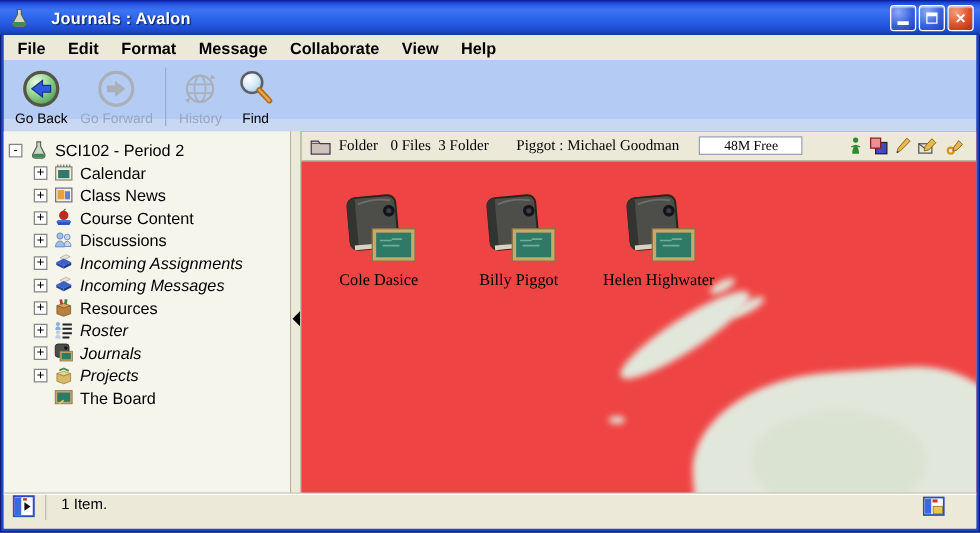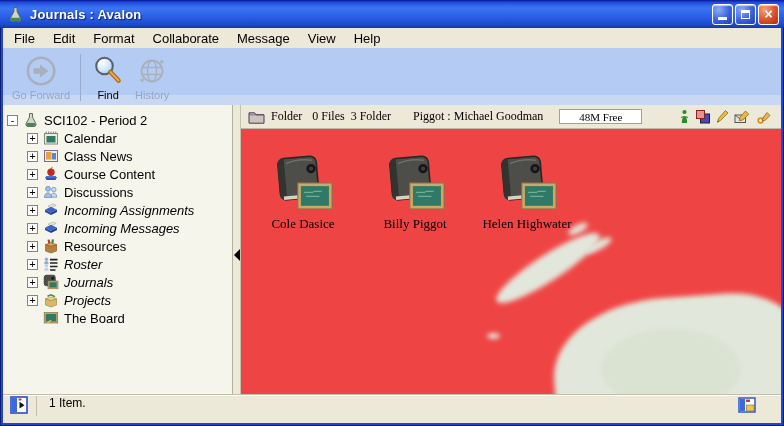--- a/index.html
+++ b/index.html
@@ -5,36 +5,36 @@
   * { margin:0; padding:0; box-sizing:border-box; }
   html,body { width:784px; height:426px; font-family:"Liberation Sans", sans-serif; background:#888; }
   .window { position:absolute; top:0; left:0; width:784px; height:426px; background:#2446c8;
             box-shadow: inset 0 0 0 1px #0a1e78; overflow:hidden; }
 
   
   .titlebar { position:absolute; top:0; left:0; right:0; height:28px;
     background: linear-gradient(180deg,#0a1796 0%,#1e48d8 8%,#2f63e8 18%,#3b74f2 30%,#2a5fe6 60%,#1c49cc 88%,#143a9e 100%);
     display:flex; align-items:center; padding:0 5px; }
   .title-ico { width:20px; height:20px; display:flex; align-items:center; justify-content:center; }
-  .title-text { color:#fff; font-weight:bold; font-size:13px; margin-left:5px; flex:1;
+  .title-text { color:#fff; font-weight:bold; font-size:13px; margin-left:16px; flex:1;
     text-shadow:1px 1px 1px #0a2060; letter-spacing:.2px; }
   .winbtns { display:flex; gap:2px; }
   .wbtn { width:21px; height:21px; border-radius:3px; border:1px solid #fff;
     display:flex; align-items:center; justify-content:center; color:#fff;
     background: radial-gradient(circle at 30% 25%, #8fabf6, #3a62de 55%, #1d3cae);
     box-shadow: inset 0 1px 1px rgba(255,255,255,.7); }
   .wbtn-close { background: radial-gradient(circle at 30% 25%, #f4a07e, #dd4f2a 55%, #a82c10); }
   .g-min { width:9px; height:3px; background:#fff; margin-top:9px; }
   .g-max { width:9px; height:9px; border:1px solid #fff; border-top:3px solid #fff; }
   .g-close { color:#fff; font-size:14px; font-weight:bold; line-height:1; }
 
   
   .menubar { position:absolute; top:28px; left:3px; right:3px; height:20px; background:#ece9d8;
     display:flex; align-items:center; font-size:13px; color:#000; padding-left:2px; }
-  .menu-item { padding:2px 9px; cursor:default; }
+  .menu-item { padding:2px 9px; cursor:default;font-weight:bold; }
 
   
   .toolbar { position:absolute; top:48px; left:3px; right:3px; height:57px;
     background: linear-gradient(180deg,#b4cbf3 0%,#b4cbf3 83%,#c8d7f2 83%,#c8d7f2 100%);
     display:flex; align-items:flex-start; padding:3px 4px 0 4px; }
   .tbtn { display:flex; flex-direction:column; align-items:center; justify-content:flex-start;
     font-size:11px; color:#000; padding:2px 5px 0 5px; }
   .tbtn .ticon34 { height:36px; display:flex; align-items:center; }
   .tbtn.disabled { color:#99a5c2; }
   .tsep { width:1px; background:#9aabce; height:47px; margin:3px 5px 0 5px; }
@@ -134,65 +134,81 @@
       <span class="wbtn wbtn-close">
           <span class="g-close">×</span>
         </span>
     </span>
   </div>
 
   <div class="menubar">
     <span class="menu-item">File</span>
     <span class="menu-item">Edit</span>
     <span class="menu-item">Format</span>
+    <span class="menu-item">Message</span>
     <span class="menu-item">Collaborate</span>
-    <span class="menu-item">Message</span>
     <span class="menu-item">View</span>
     <span class="menu-item">Help</span>
   </div>
 
   <div class="toolbar">
+    <div class="tbtn">
+      <span class="ticon34">
+        <svg width="34" height="34" viewBox="0 0 34 34">
+          <defs>
+              <radialGradient id="gb" cx="35%" cy="30%" r="80%">
+            <stop offset="0%" stop-color="#eafae0"></stop>
+                <stop offset="45%" stop-color="#9ed898"></stop>
+                <stop offset="100%" stop-color="#3f9a4a"></stop>
+          </radialGradient>
+            </defs>
+          <circle cx="17" cy="17" r="13.2" fill="url(#gb)" stroke="#55554a" stroke-width="2.6"></circle>
+          <path d="M9.5 17l8.5-6.5v3.8h6.5v5.4H18v3.8z" fill="#2e5ad8" stroke="#14328c" stroke-width="1"></path>
+        </svg>
+      </span>
+      <span>Go Back</span>
+    </div>
     <div class="tbtn disabled">
       <span class="ticon34">
         <svg width="34" height="34" viewBox="0 0 34 34">
           <circle cx="17" cy="17" r="13.2" fill="none" stroke="#a9b0ba" stroke-width="2.6"></circle>
           <path d="M24.5 17L16 10.5v3.8H9.5v5.4H16v3.8z" fill="#a9b0ba"></path>
         </svg>
       </span>
       <span>Go Forward</span>
     </div>
     <div class="tsep"></div>
+    <div class="tbtn disabled">
+      <span class="ticon34">
+        <svg width="34" height="34" viewBox="0 0 34 34">
+          <circle cx="17" cy="17" r="10.5" fill="none" stroke="#a9b0ba" stroke-width="1.8"></circle>
+          <ellipse cx="17" cy="17" rx="4.5" ry="10.5" fill="none" stroke="#a9b0ba" stroke-width="1.4"></ellipse>
+          <path d="M7 13.5h20M7 20.5h20" stroke="#a9b0ba" stroke-width="1.4"></path>
+          <path d="M26 5.5l3.4 2.8-4.4 1.4zM8 28.5l-3.4-2.8 4.4-1.4z" fill="#a9b0ba"></path>
+        </svg>
+      </span>
+      <span>History</span>
+    </div>
     <div class="tbtn">
       <span class="ticon34">
         <svg width="34" height="34" viewBox="0 0 34 34">
           <defs>
               <radialGradient id="gf" cx="35%" cy="30%" r="80%">
             <stop offset="0%" stop-color="#ffffff"></stop>
                 <stop offset="60%" stop-color="#cfe6f8"></stop>
                 <stop offset="100%" stop-color="#9cc4e8"></stop>
           </radialGradient>
             </defs>
           <circle cx="13.5" cy="12" r="8.3" fill="url(#gf)" stroke="#5a6066" stroke-width="2"></circle>
           <path d="M19.5 18l8 8.5" stroke="#b06a14" stroke-width="4.6" stroke-linecap="round"></path>
           <path d="M19.5 18l8 8.5" stroke="#e8a84a" stroke-width="2" stroke-linecap="round"></path>
         </svg>
       </span>
       <span>Find</span>
     </div>
-    <div class="tbtn disabled">
-      <span class="ticon34">
-        <svg width="34" height="34" viewBox="0 0 34 34">
-          <circle cx="17" cy="17" r="10.5" fill="none" stroke="#a9b0ba" stroke-width="1.8"></circle>
-          <ellipse cx="17" cy="17" rx="4.5" ry="10.5" fill="none" stroke="#a9b0ba" stroke-width="1.4"></ellipse>
-          <path d="M7 13.5h20M7 20.5h20" stroke="#a9b0ba" stroke-width="1.4"></path>
-          <path d="M26 5.5l3.4 2.8-4.4 1.4zM8 28.5l-3.4-2.8 4.4-1.4z" fill="#a9b0ba"></path>
-        </svg>
-      </span>
-      <span>History</span>
-    </div>
   </div>
 
   <div class="content">
 
     <div class="treepanel">
       <div class="trow root">
         <span class="exp">-</span>
         <span class="ticon">
             <svg width="16" height="16">
               <use href="#flask-sym"></use>

